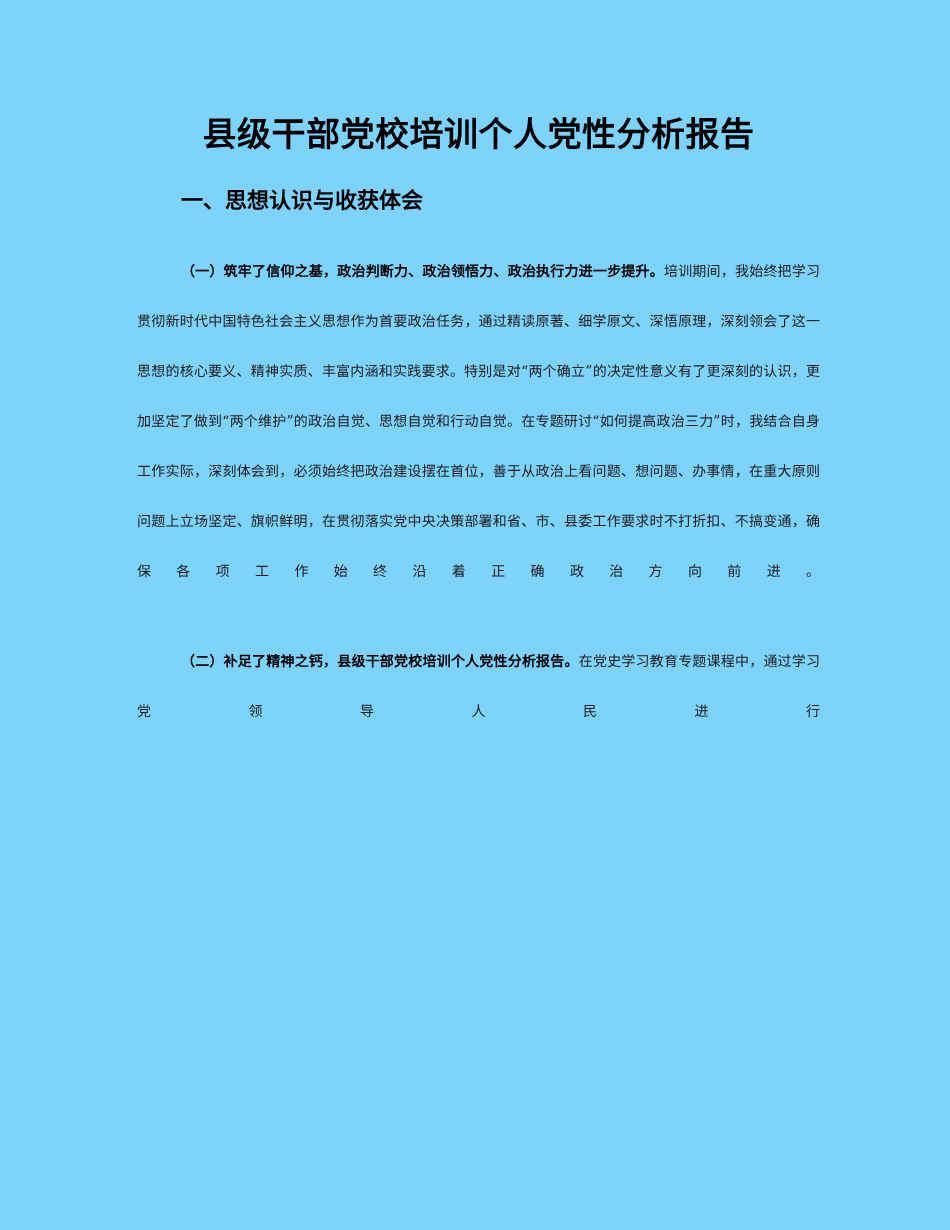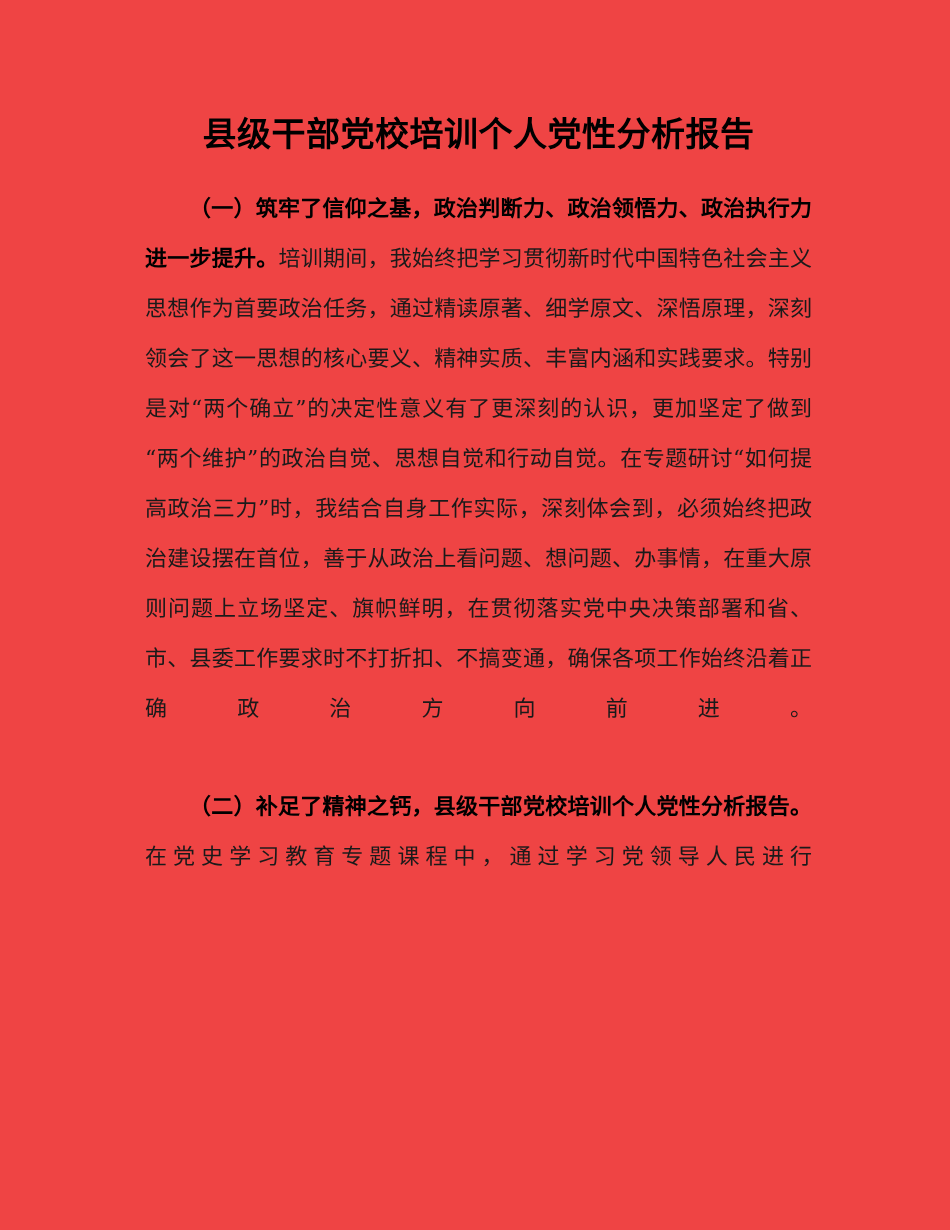--- a/index.html
+++ b/index.html
@@ -6,21 +6,21 @@
   html, body {
     margin: 0;
     padding: 0;
     background: #ffffff;
   }
 
   .page {
     position: relative;
     width: 950px;
     height: 1230px;
-    background: #ef4444;
+    background: #7dd3fc;
     margin: 0 auto;
     overflow: hidden;
     box-sizing: border-box;
   }
 
   .content {
     position: absolute;
     left: 137px;
     top: 0;
     width: 683px;
@@ -61,24 +61,24 @@
     line-height: 50px;
     color: #000000;
     margin: 0;
     padding-top: 20px;
     text-indent: 44px;
   }
 
   
   .body-para {
     font-family: "DejaVu Serif", "Liberation Serif", serif;
-    font-size: 22px;
+    font-size: 14px;
     line-height: 50px;
     color: #1a1a1a;
-    margin: 8px;
+    margin: 0;
     text-align: justify;
     text-align-last: justify;
     text-indent: 44px;
     text-justify: inter-ideograph;
   }
 
   .body-para.gap-top {
     padding-top: 20px;
   }
 
@@ -95,20 +95,21 @@
 </style>
 </head>
 <body>
 
 <div class="page">
   <div class="content">
 
     <h1 class="doc-title">县级干部党校培训个人党性分析报告</h1>
 
 
+    <h2 class="section-heading">一、思想认识与收获体会</h2>
 
     <p class="body-para gap-top">
       <span class="subsection-lead">（一）筑牢了信仰之基，政治判断力、政治领悟力、政治执行力进一步提升。</span><span>培训期间，我始终把学习贯彻新时代中国特色社会主义思想作为首要政治任务，通过精读原著、细学原文、深悟原理，深刻领会了这一思想的核心要义、精神实质、丰富内涵和实践要求。特别是对“两个确立”的决定性意义有了更深刻的认识，更加坚定了做到“两个维护”的政治自觉、思想自觉和行动自觉。在专题研讨“如何提高政治三力”时，我结合自身工作实际，深刻体会到，必须始终把政治建设摆在首位，善于从政治上看问题、想问题、办事情，在重大原则问题上立场坚定、旗帜鲜明，在贯彻落实党中央决策部署和省、市、县委工作要求时不打折扣、不搞变通，确保各项工作始终沿着正确政治方向前进。</span>
     </p>
 
     <p class="body-para gap-top-lg">
       <span class="subsection-lead">（二）补足了精神之钙，县级干部党校培训个人党性分析报告。</span><span>在党史学习教育专题课程中，通过学习党领导人民进行</span>
     </p>
 
   </div>

